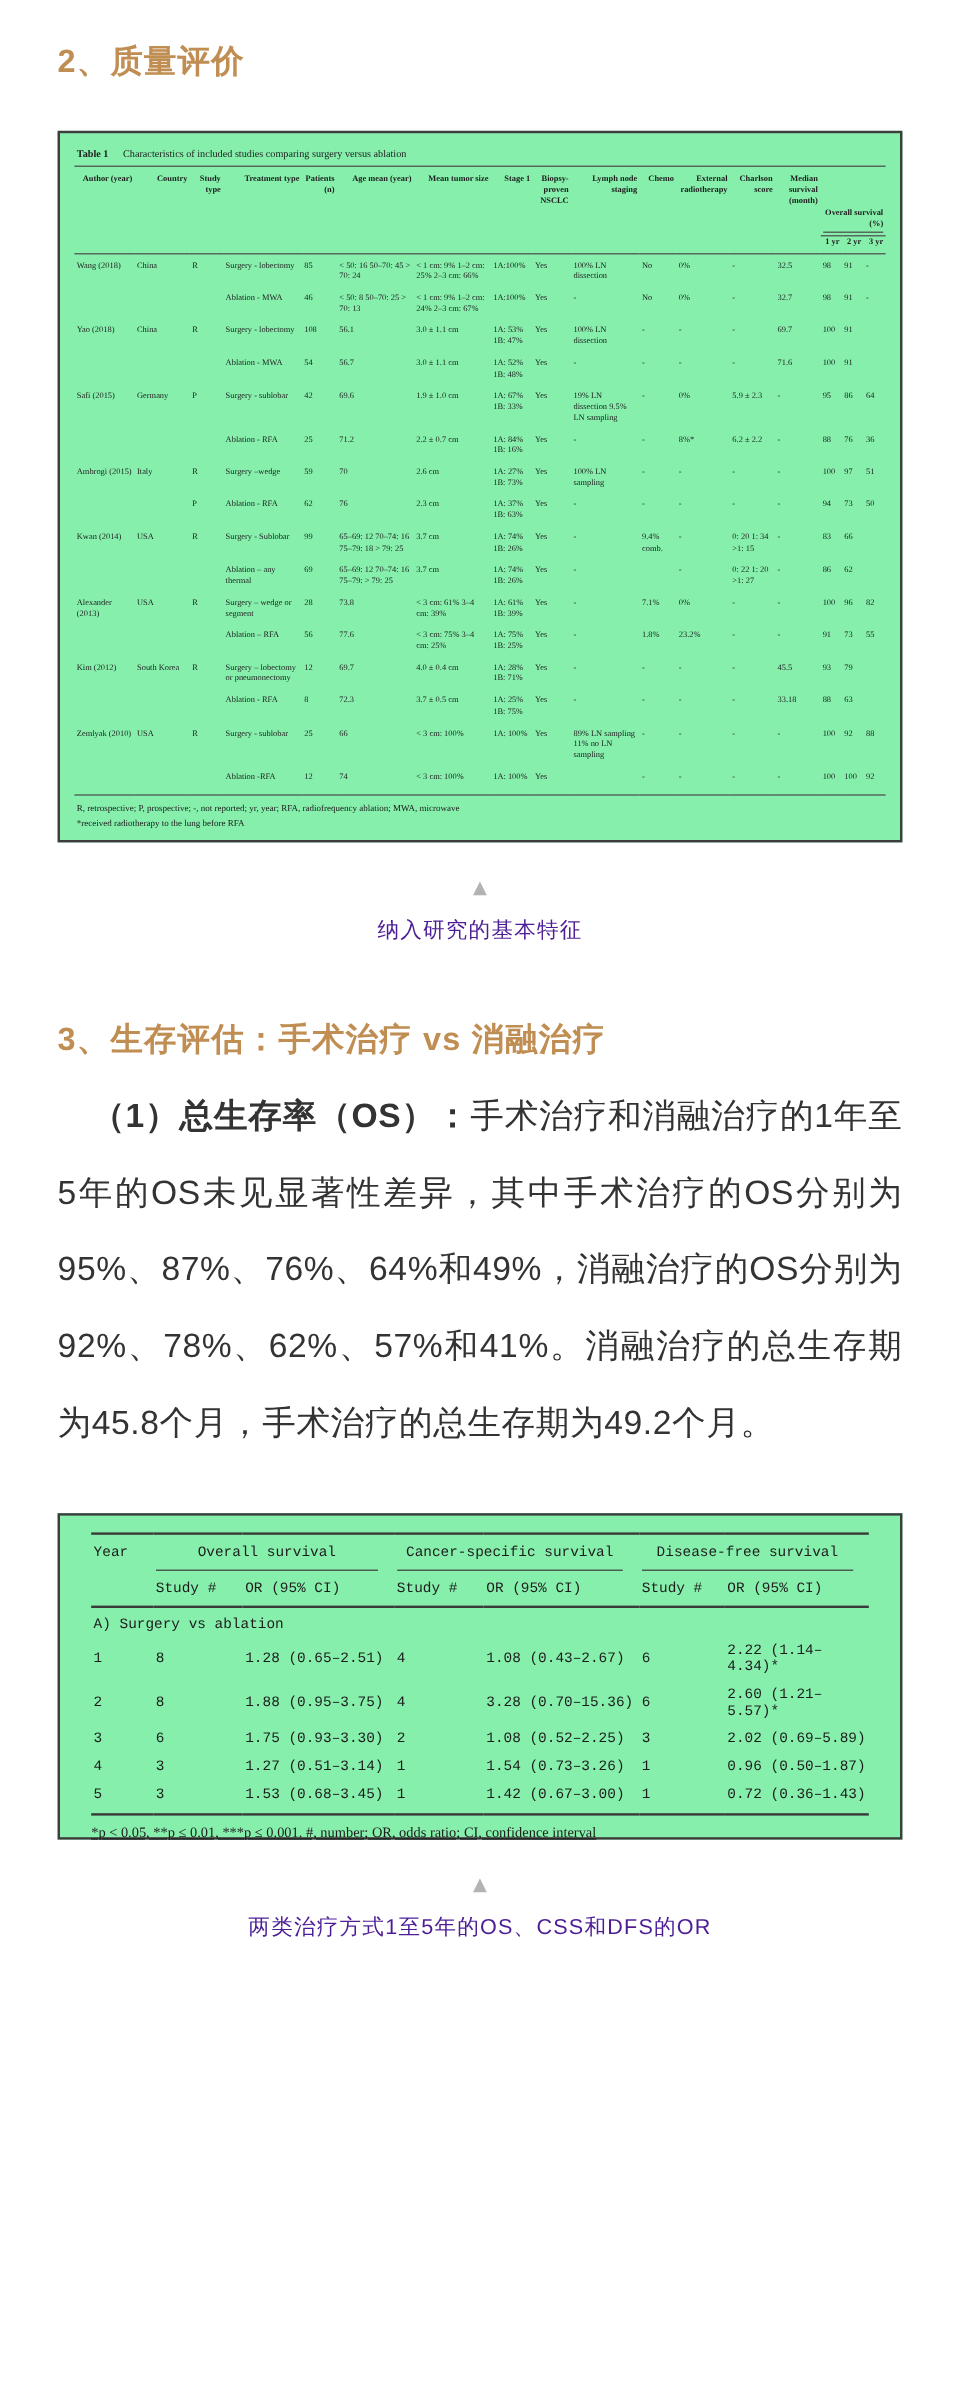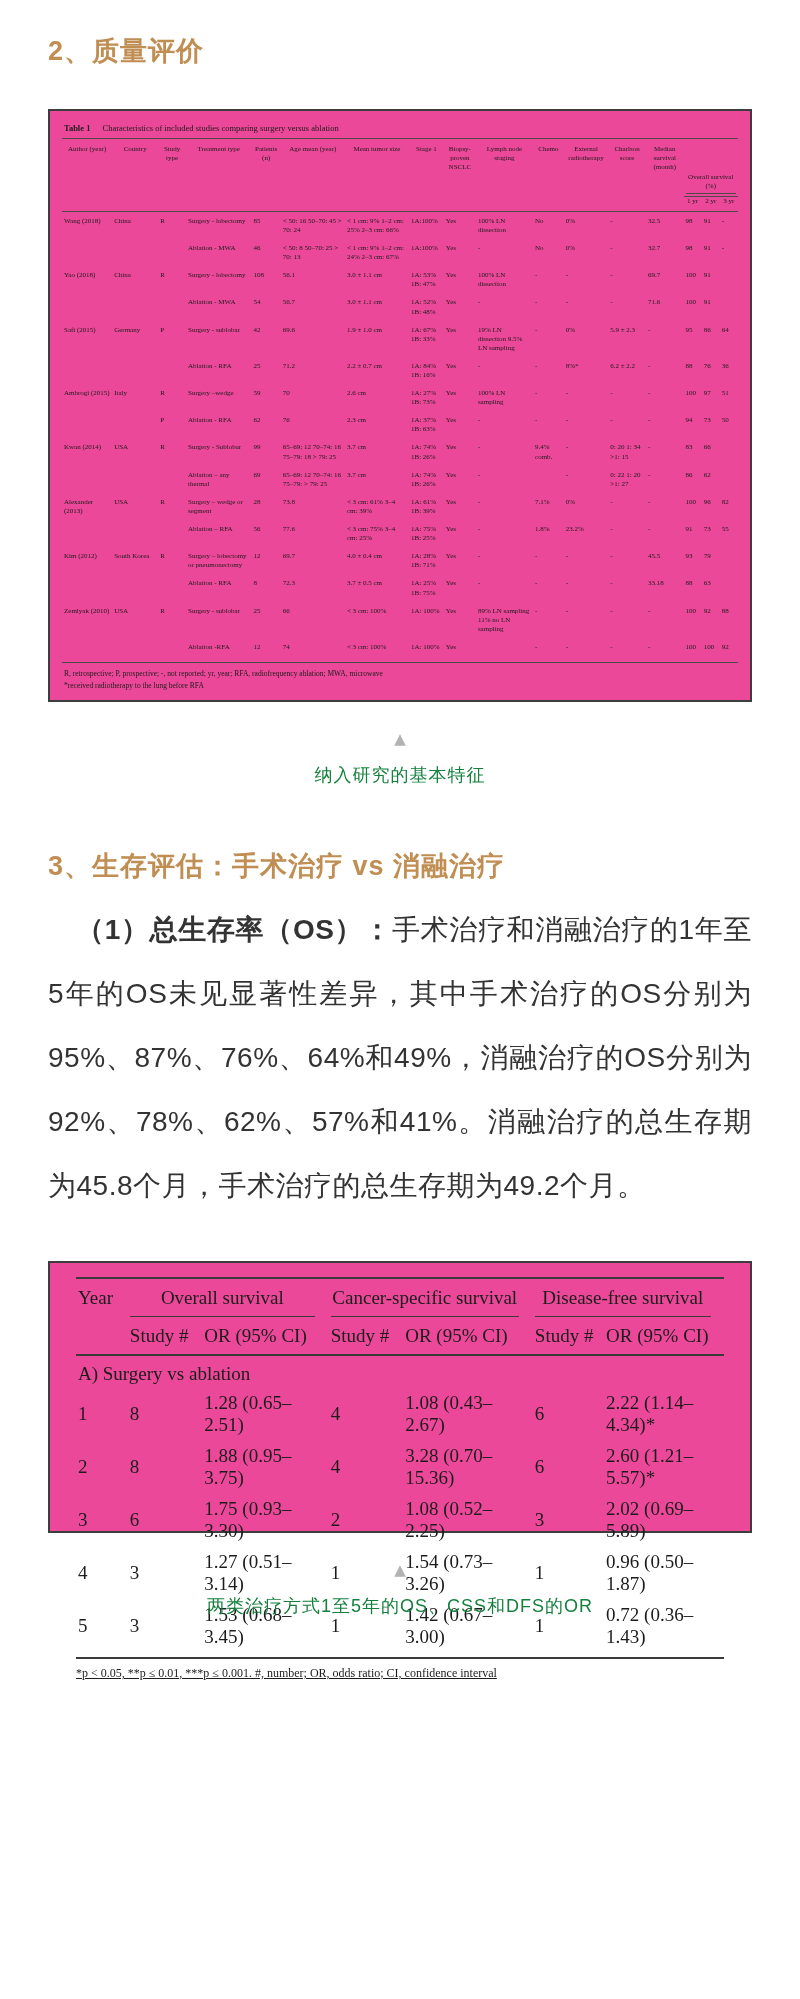--- a/index.html
+++ b/index.html
@@ -12,49 +12,49 @@
     color:#c08e52;font-size:27px;font-weight:bold;letter-spacing:1px;
     margin:0;line-height:1.3;
   }
   .body-text{
     font-size:28px;line-height:2.28;text-align:justify;color:#333333;
     margin:14px 0 0;letter-spacing:0.5px;
   }
   .body-text b{font-weight:bold;margin-left:28px;}
   
   .paper-fig{
-    border:2px solid #3d3d3d;box-sizing:border-box;background:#ec4899;
+    border:2px solid #3d3d3d;box-sizing:border-box;background:#86efac;
     font-family:"Liberation Serif",serif;color:#1c1c1c;
   }
   .fig1{margin-top:40px;height:593px;padding:10px 12px 6px;display:flex;flex-direction:column;}
   .t1-title{font-size:8.5px;padding:2px 2px 5px;border-bottom:1.4px solid #4a4a4a;}
   .t1-title b{margin-right:10px;}
   table.t1{
     width:100%;border-collapse:collapse;table-layout:fixed;
     font-size:7px;line-height:1.3;margin-top:2px;
   }
   .t1 th{
-    font-weight:normal;text-align:center;vertical-align:top;
+    font-weight:bold;text-align:right;vertical-align:top;
     padding:4px 2px 5px;border-bottom:1.3px solid #4a4a4a;
   }
   .t1 th.osg{padding-bottom:0;}
   .t1 th.osg div{border-bottom:1px solid #4a4a4a;padding-bottom:2px;margin-bottom:2px;margin-top:28px;}
   .t1 th.sub{border-bottom:1.3px solid #4a4a4a;padding-top:0;}
   .t1 td{vertical-align:top;padding:4.5px 2px;word-wrap:break-word;}
   .t1 tr.last td{border-bottom:1.3px solid #4a4a4a;padding-bottom:10px;}
   .t1-foot{font-size:7.5px;line-height:1.6;margin-top:5px;padding:0 2px;}
   
   .cap{margin-top:30px;text-align:center;}
   .cap .tri{color:#b3b3b3;font-size:15px;line-height:1;font-family:"DejaVu Sans",sans-serif;}
-  .cap .cap-text{color:#15803d;font-size:18px;margin-top:16px;letter-spacing:1px;}
+  .cap .cap-text{color:#4c1d95;font-size:18px;margin-top:16px;letter-spacing:1px;}
   
   .fig2{margin-top:44px;height:272px;padding:14px 26px 8px;}
   table.t2{
     width:100%;border-collapse:collapse;table-layout:fixed;
-    font-size:19px;border-top:2.5px solid #3a3a3a;
+    font-size:12px;border-top:2.5px solid #3a3a3a;font-family:Liberation Mono, monospace;
   }
   .t2 th{font-weight:normal;text-align:left;vertical-align:top;padding:8px 2px 4px;}
   .t2 th.grp div{border-bottom:1.8px solid #3a3a3a;padding-bottom:7px;width:94%;text-align:center;}
   .t2 tr.subhead th{padding-top:4px;border-bottom:2px solid #3a3a3a;padding-bottom:7px;}
   .t2 td{padding:4.5px 2px;}
   .t2 td.secrow{padding:7px 2px 2px;}
   .t2 tr.last td{border-bottom:2px solid #3a3a3a;padding-bottom:9px;}
   .t2-foot{font-size:12px;margin-top:7px;font-family:"Liberation Serif",serif;text-decoration:underline;}
   .sec3{margin-top:62px;}
 </style>

